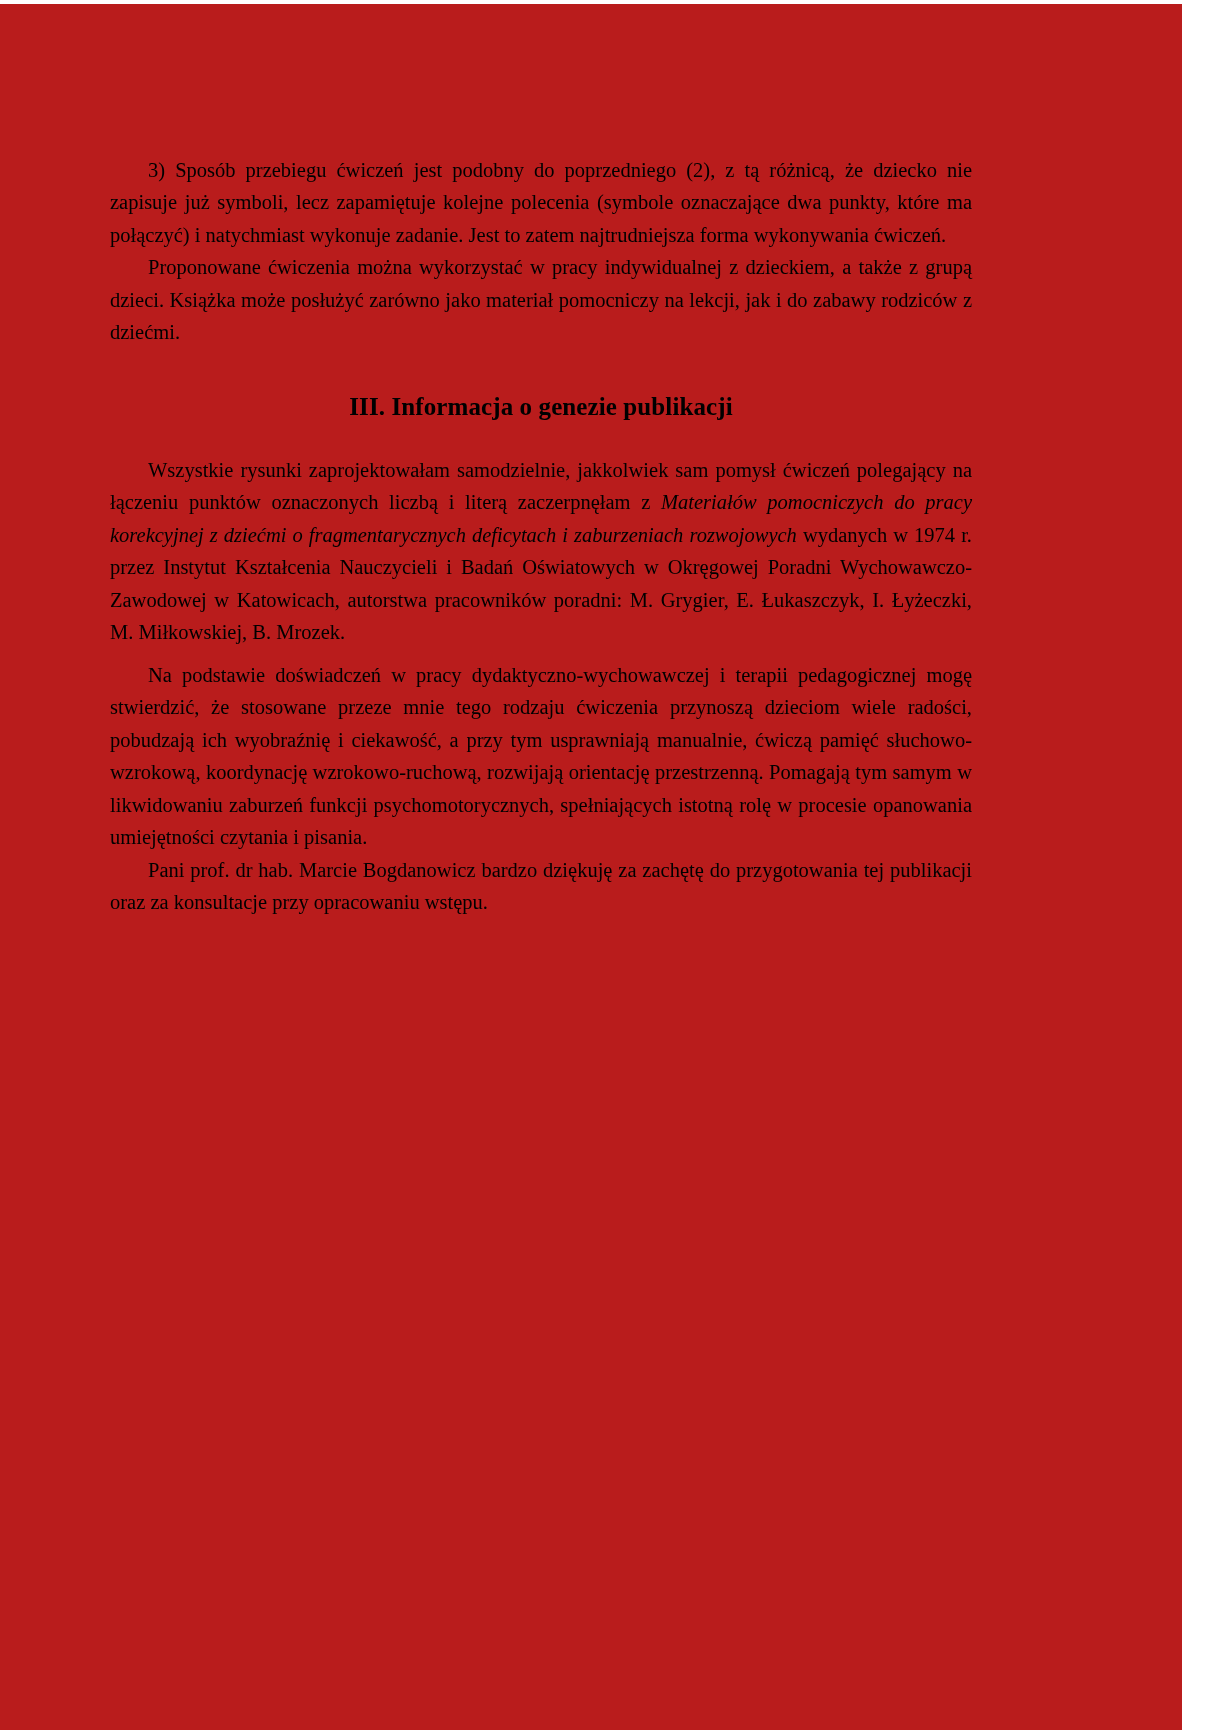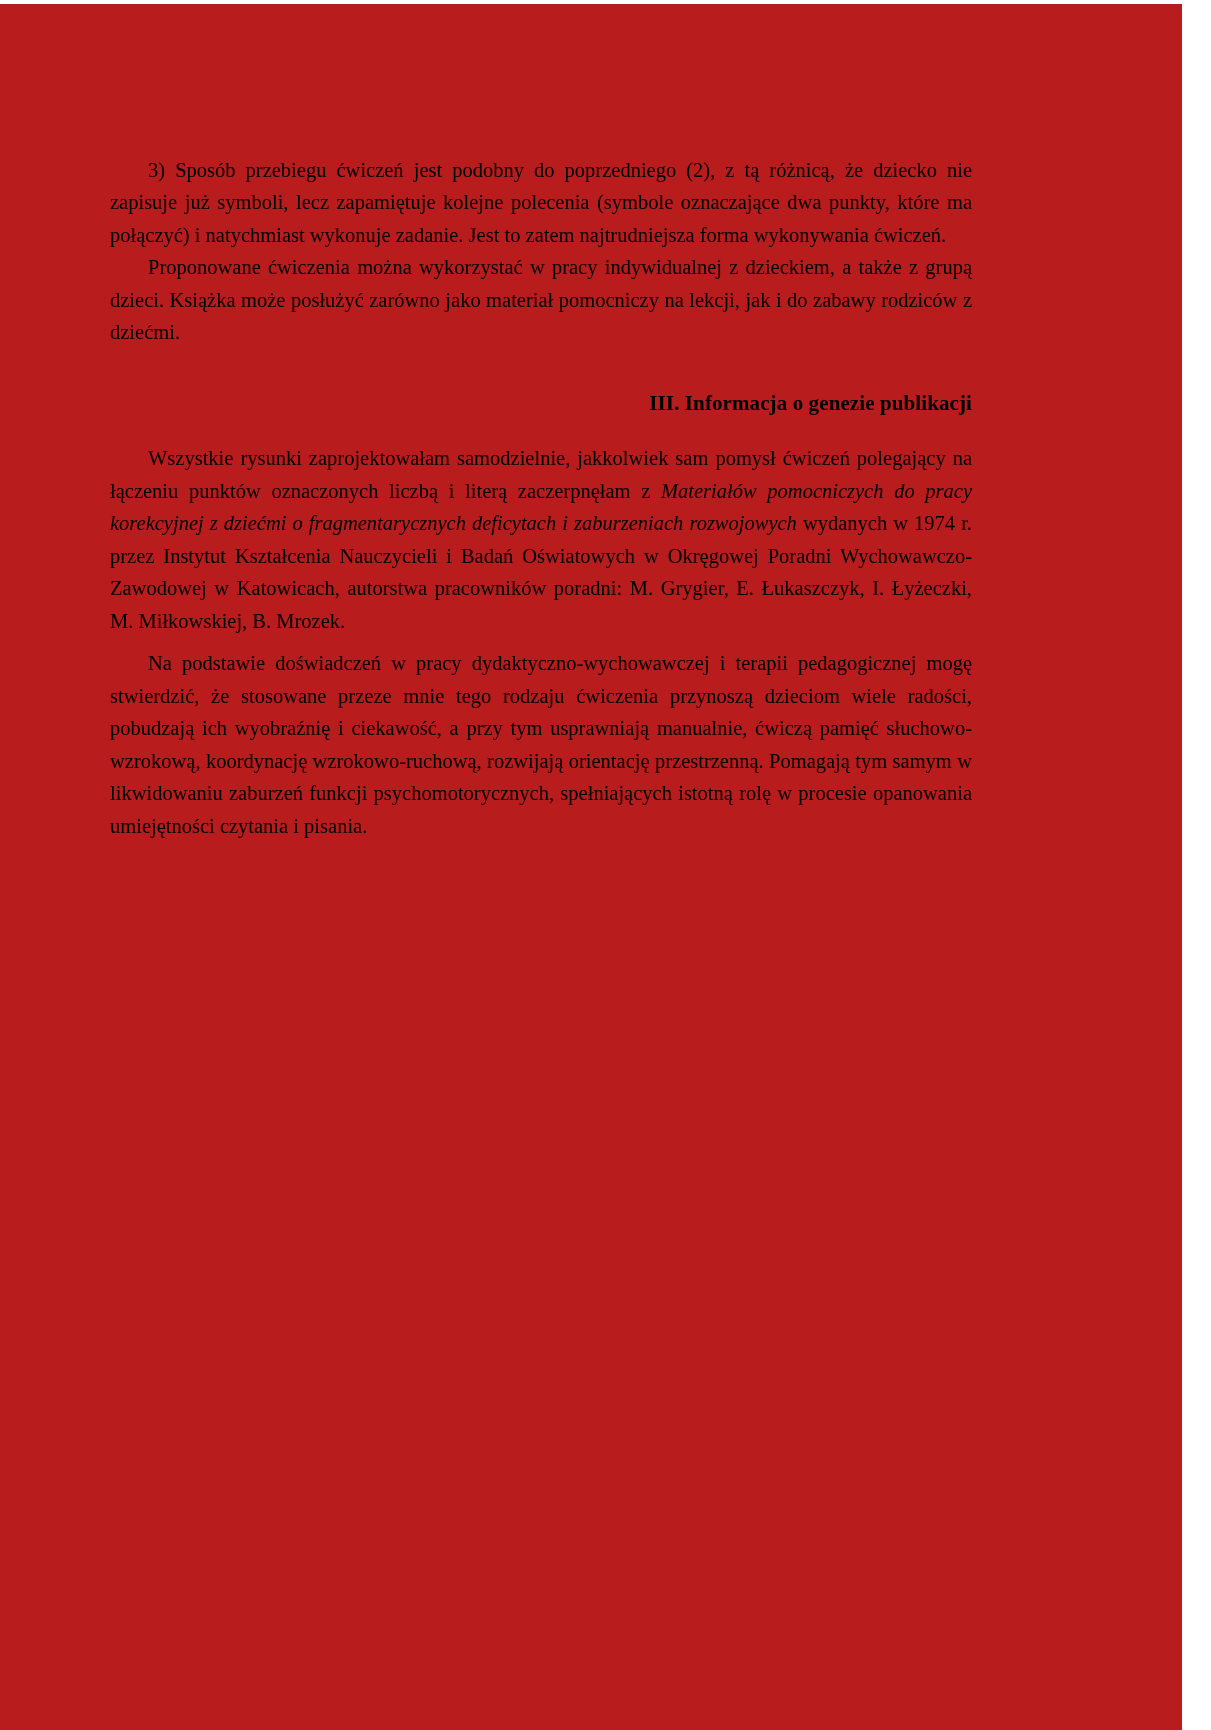--- a/index.html
+++ b/index.html
@@ -37,28 +37,28 @@
     text-justify: inter-word;
     hyphens: manual;
   }
   .indent {
     text-indent: 38px;
   }
   .para-gap {
   }
   h2.section-heading {
     margin: 40px 0 0 0;
-    font-size: 21px;
+    font-size: 25px;
     font-weight: bold;
     line-height: 1.4;
-    text-align: right;
+    text-align: center;
     letter-spacing: 0.1px;
   }
   .after-heading {
-    margin-top: 24px;
+    margin-top: 30px;
   }
   .italic {
     font-style: italic;
   }
   .signature {
     margin-top: 58px;
     font-size: 21px;
     font-style: italic;
     text-align: right;
     line-height: 1.4;
@@ -76,16 +76,17 @@
     <p class="indent">3) Sposób przebiegu ćwiczeń jest podobny do poprzedniego (2), z tą różnicą, że dziecko nie zapisuje już symboli, lecz zapamiętuje kolejne polecenia (symbole oznaczające dwa punkty, które ma połączyć) i natychmiast wykonuje zadanie. Jest to zatem najtrudniejsza forma wykonywania ćwiczeń.</p>
 
     <p class="indent para-gap">Proponowane ćwiczenia można wykorzystać w pracy indywidualnej z dzieckiem, a także z grupą dzieci. Książka może posłużyć zarówno jako materiał pomocniczy na lekcji, jak i do zabawy rodziców z dziećmi.</p>
 
     <h2 class="section-heading">III. Informacja o genezie publikacji</h2>
 
     <p class="indent after-heading"><span>Wszystkie rysunki zaprojektowałam samodzielnie, jakkolwiek sam pomysł ćwiczeń polegający na łączeniu punktów oznaczonych liczbą i literą zaczerpnęłam z </span><span class="italic">Materiałów pomocniczych do pracy korekcyjnej z dziećmi o fragmentarycznych deficytach i zaburzeniach rozwojowych</span><span> wydanych w 1974 r. przez Instytut Kształcenia Nauczycieli i Badań Oświatowych w Okręgowej Poradni Wychowawczo-Zawodowej w Katowicach, autorstwa pracowników poradni: M. Grygier, E. Łukaszczyk, I. Łyżeczki, M. Miłkowskiej, B. Mrozek.</span></p>
 
     <p class="indent tight">Na podstawie doświadczeń w pracy dydaktyczno-wychowawczej i terapii pedagogicznej mogę stwierdzić, że stosowane przeze mnie tego rodzaju ćwiczenia przynoszą dzieciom wiele radości, pobudzają ich wyobraźnię i ciekawość, a przy tym usprawniają manualnie, ćwiczą pamięć słuchowo-wzrokową, koordynację wzrokowo-ruchową, rozwijają orientację przestrzenną. Pomagają tym samym w likwidowaniu zaburzeń funkcji psychomotorycznych, spełniających istotną rolę w procesie opanowania umiejętności czytania i pisania.</p>
 
+    <p class="indent para-gap">Pani prof. dr hab. Marcie Bogdanowicz bardzo dziękuję za zachętę do przygotowania tej publikacji oraz za konsultacje przy opracowaniu wstępu.</p>
 
 
   </div>
 </div>
 
 </body></html>

